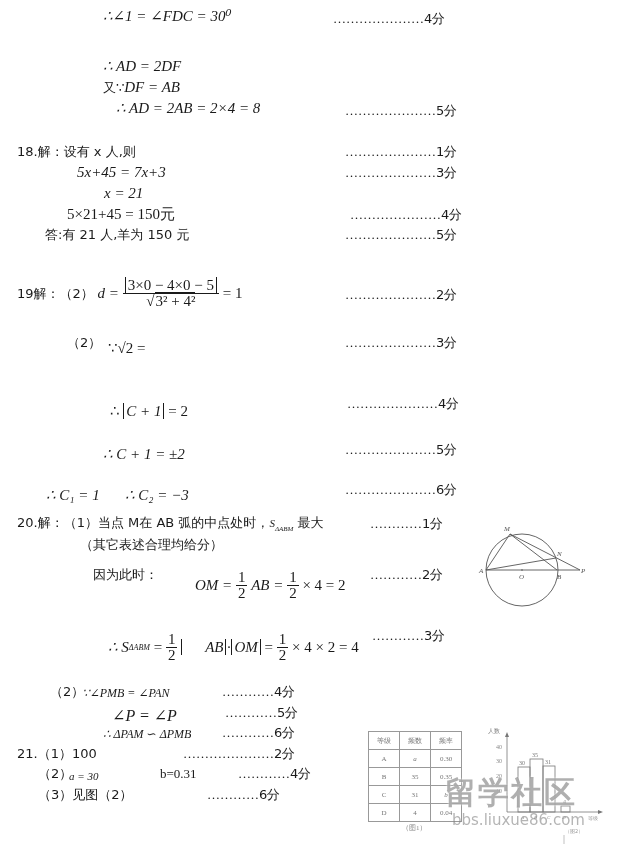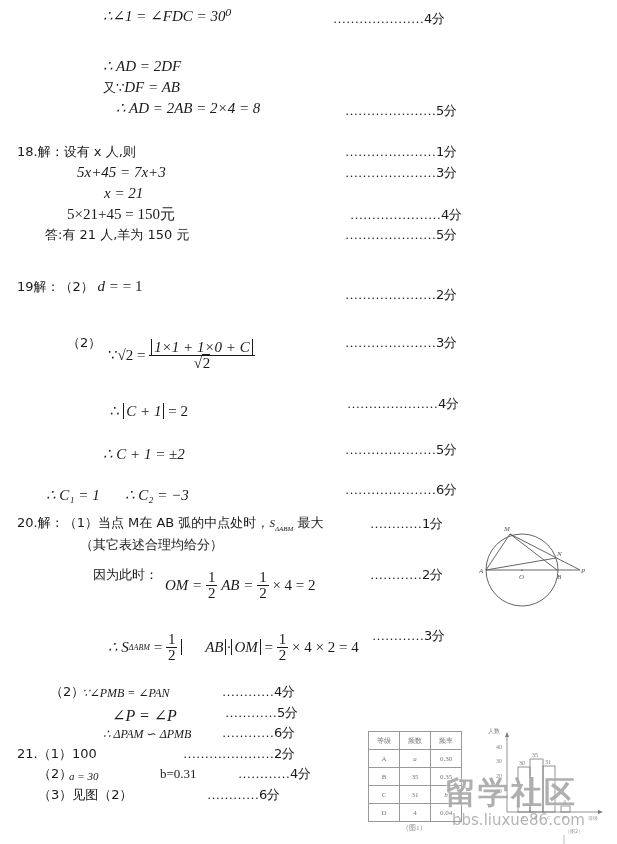--- a/index.html
+++ b/index.html
@@ -41,31 +41,31 @@
 
 <div class="abs" style="left:67px; top:207px; font-size:15px;">5×21+45 = 150元</div>
 <div class="lead" style="left:350px; top:208px;"><span class="dots">…………………</span><span class="cn">4分</span></div>
 
 <div class="abs cn" style="left:45px; top:228px;">答:有 21 人,羊为 150 元</div>
 <div class="lead" style="left:345px; top:228px;"><span class="dots">…………………</span><span class="cn">5分</span></div>
 
 <div class="abs" style="left:17px; top:278px; font-size:15px;">
   <span class="cn" style="vertical-align:middle;">19解：（2）</span>
   <span class="m" style="vertical-align:middle;">d =</span>
+  <span class="frac">
+    <span class="num"><span class="abs-bar">3×0 − 4×0 − 5</span></span>
+    <span class="den">√<span class="sqrt">3² + 4²</span></span>
+  </span>
   <span style="vertical-align:middle;">= 1</span>
 </div>
 <div class="lead" style="left:345px; top:288px;"><span class="dots">…………………</span><span class="cn">2分</span></div>
 
 <div class="abs cn" style="left:67px; top:336px;">（2）</div>
 <div class="abs" style="left:108px; top:340px; font-size:15px;">
   <span style="vertical-align:middle;">∵√2 =</span>
-  <span class="frac">
-    <span class="num"><span class="abs-bar m">1×1 + 1×0 + C</span></span>
-    <span class="den">√<span class="sqrt">2</span></span>
-  </span>
 </div>
 <div class="lead" style="left:345px; top:336px;"><span class="dots">…………………</span><span class="cn">3分</span></div>
 
 <div class="abs" style="left:110px; top:404px; font-size:15px;">
   <span>∴</span>
   <span class="abs-bar m">C + 1</span>
   <span>= 2</span>
 </div>
 <div class="lead" style="left:347px; top:397px;"><span class="dots">…………………</span><span class="cn">4分</span></div>
 
@@ -81,21 +81,21 @@
   <span>最大</span>
 </div>
 <div class="lead" style="left:370px; top:517px;"><span class="dots">…………</span><span class="cn">1分</span></div>
 
 <div class="abs cn" style="left:80px; top:538px;">（其它表述合理均给分）</div>
 
 <div class="abs cn" style="left:93px; top:568px;">因为此时：</div>
 <div class="lead" style="left:370px; top:568px;"><span class="dots">…………</span><span class="cn">2分</span></div>
 
 <div class="abs" style="left:165px; top:570px; font-size:15px;">
-  <span class="m" style="vertical-align:middle;">OM =</span>
+  <span class="m" style="vertical-align:middle;margin-left:30px;">OM =</span>
   <span class="frac"><span class="num">1</span><span class="den">2</span></span>
   <span class="m" style="vertical-align:middle;">AB =</span>
   <span class="frac"><span class="num">1</span><span class="den">2</span></span>
   <span style="vertical-align:middle;">× 4 = 2</span>
 </div>
 
 <div class="abs" style="left:108px; top:632px; font-size:15px;">
   <span class="m" style="vertical-align:middle;">∴ S</span><sub class="m" style="vertical-align:middle; font-size:8px;">ΔABM</sub>
   <span style="vertical-align:middle;">=</span>
   <span class="frac"><span class="num">1</span><span class="den">2</span></span>

